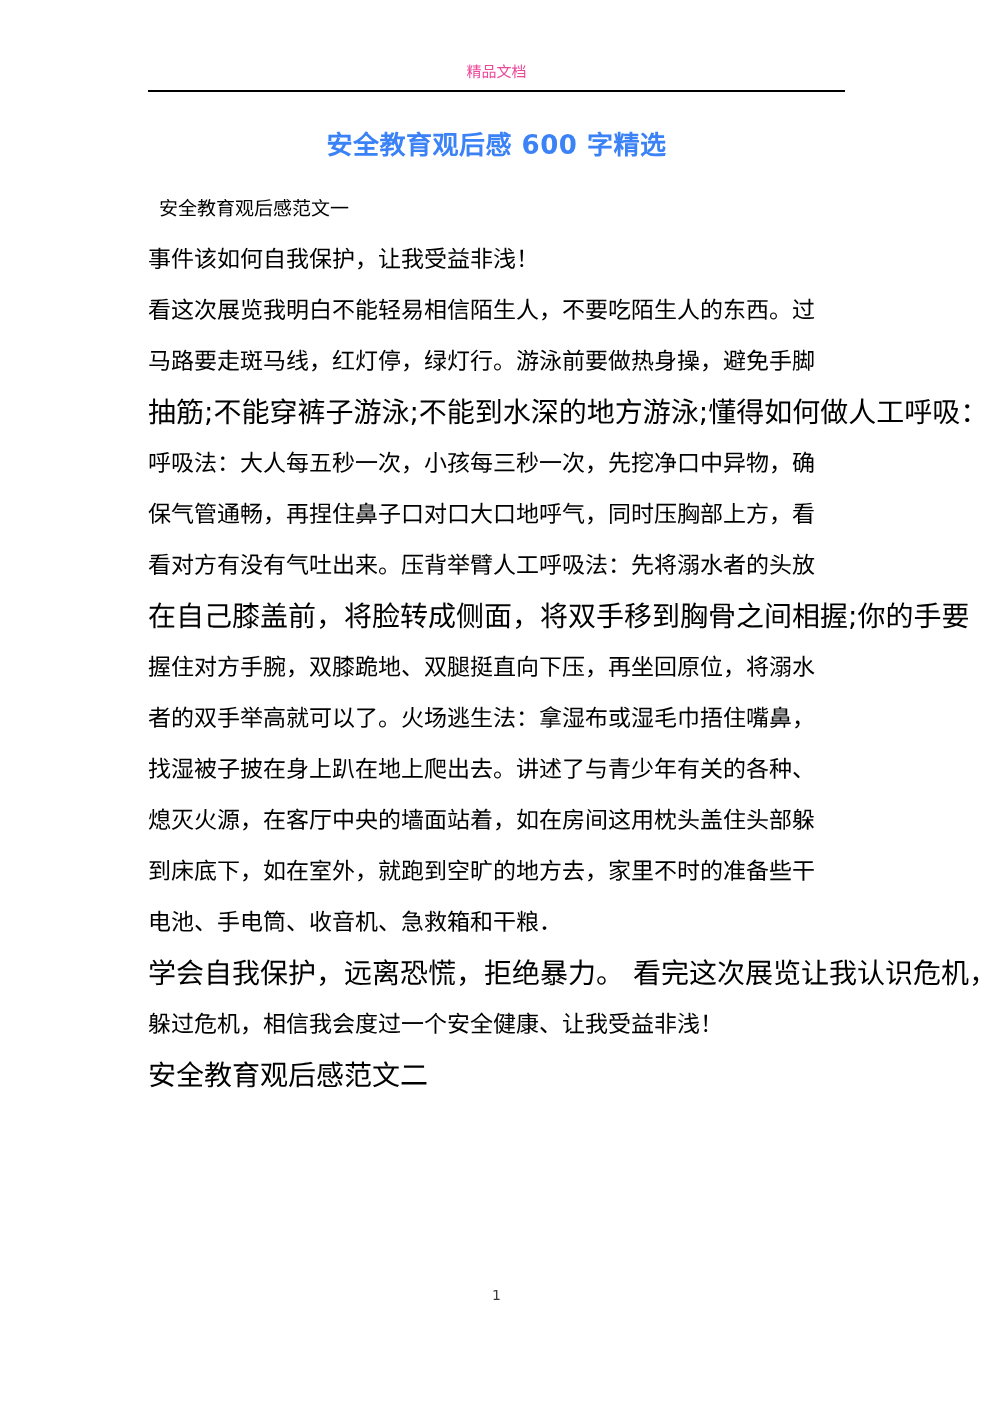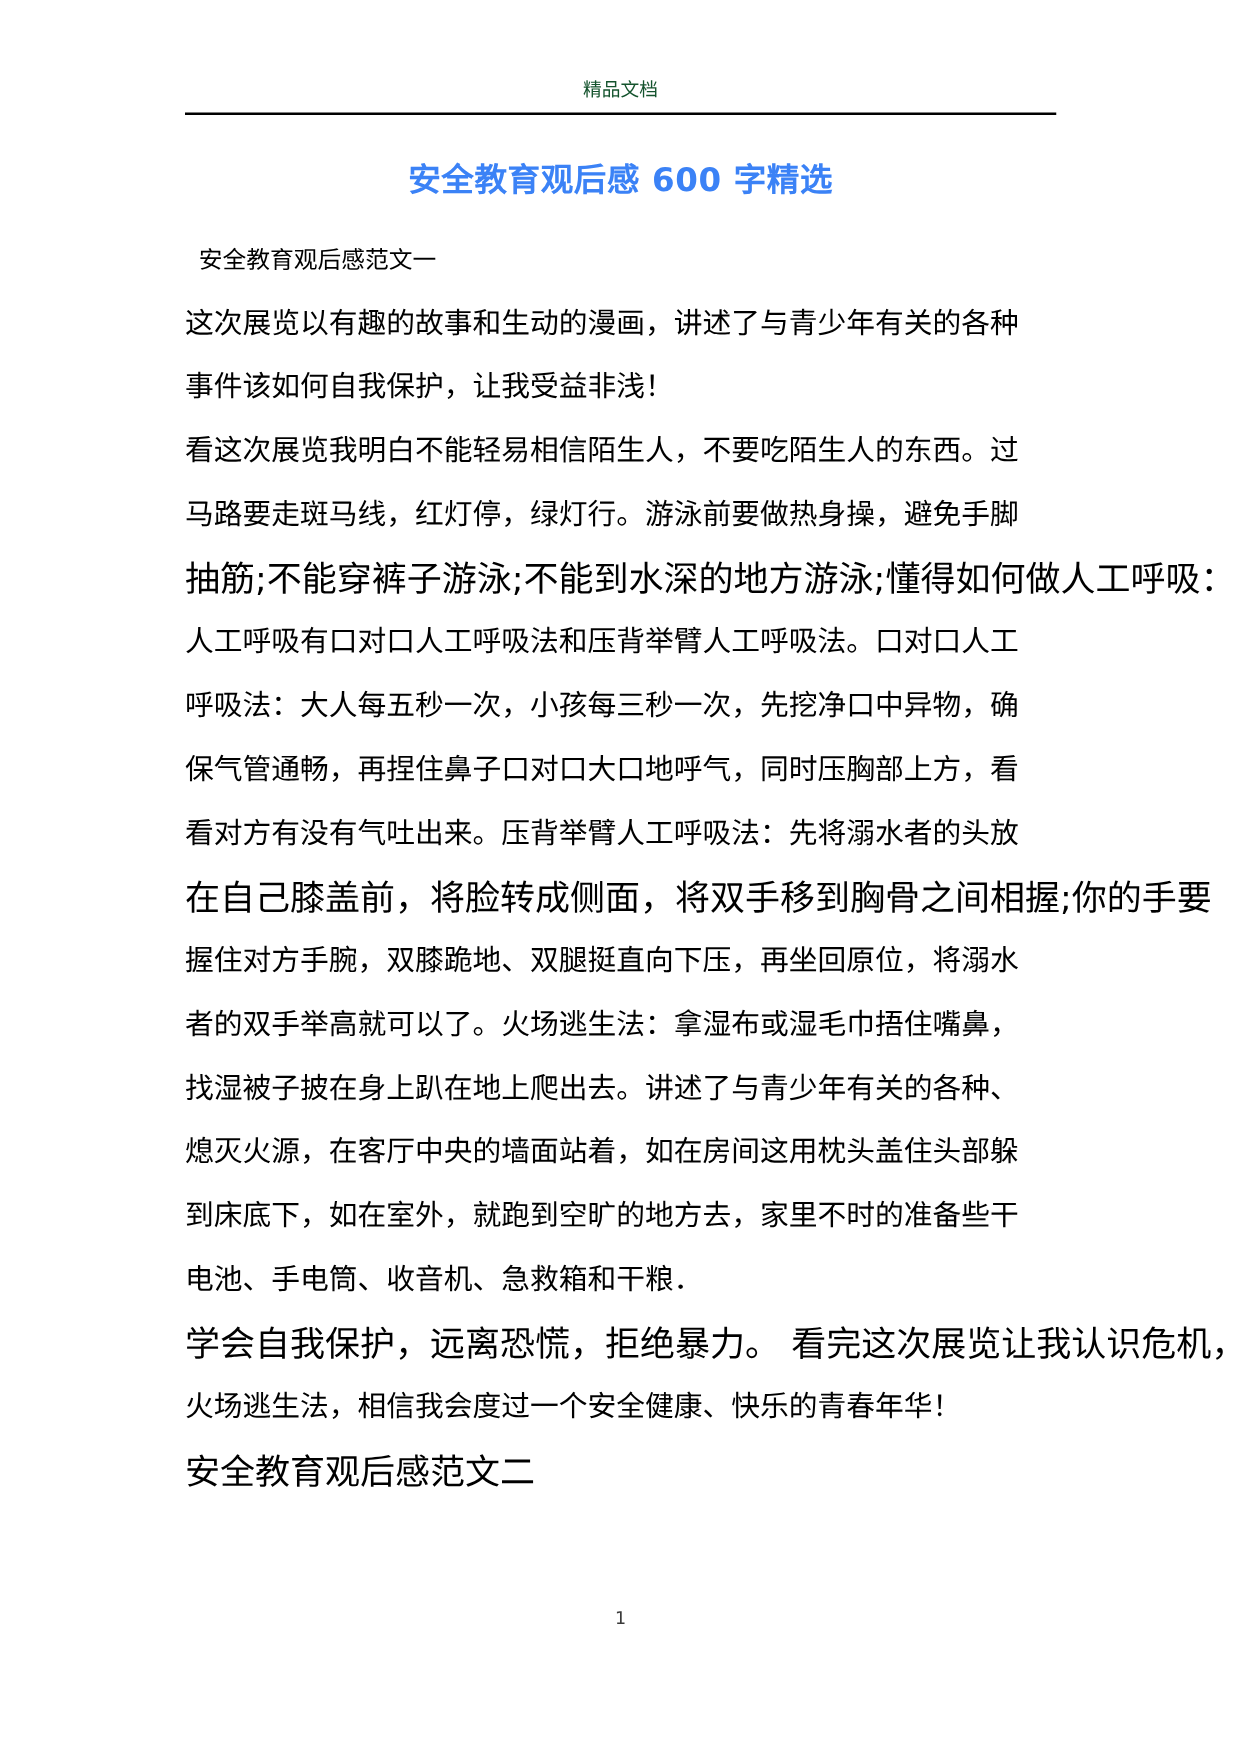--- a/index.html
+++ b/index.html
@@ -26,21 +26,21 @@
     position: absolute;
     left: 0;
     top: 62px;
     width: 993px;
     text-align: center;
   }
   .header-text {
     font-family: "DejaVu Sans", "Liberation Sans", sans-serif;
     font-size: 15px;
     line-height: 20px;
-    color: #14532d;
+    color: #ec4899;
     letter-spacing: 0px;
   }
   .header-rule {
     position: absolute;
     left: 148px;
     top: 90px;
     width: 697px;
     height: 0;
     border-top: 2px solid #000000;
   }
@@ -102,36 +102,34 @@
 
   <div class="header">
     <span class="header-text">精品文档</span>
   </div>
   <div class="header-rule"></div>
 
   <div class="doc-title">安全教育观后感 600 字精选</div>
 
   <div class="body-block">
     <div class="line intro">安全教育观后感范文一</div>
-    <div class="line">这次展览以有趣的故事和生动的漫画，讲述了与青少年有关的各种</div>
     <div class="line">事件该如何自我保护，让我受益非浅！</div>
     <div class="line">看这次展览我明白不能轻易相信陌生人，不要吃陌生人的东西。过</div>
     <div class="line">马路要走斑马线，红灯停，绿灯行。游泳前要做热身操，避免手脚</div>
     <div class="line small-lead">抽筋;不能穿裤子游泳;不能到水深的地方游泳;懂得如何做人工呼吸：</div>
-    <div class="line">人工呼吸有口对口人工呼吸法和压背举臂人工呼吸法。口对口人工</div>
     <div class="line">呼吸法：大人每五秒一次，小孩每三秒一次，先挖净口中异物，确</div>
     <div class="line">保气管通畅，再捏住鼻子口对口大口地呼气，同时压胸部上方，看</div>
     <div class="line">看对方有没有气吐出来。压背举臂人工呼吸法：先将溺水者的头放</div>
     <div class="line small-lead">在自己膝盖前，将脸转成侧面，将双手移到胸骨之间相握;你的手要</div>
     <div class="line">握住对方手腕，双膝跪地、双腿挺直向下压，再坐回原位，将溺水</div>
     <div class="line">者的双手举高就可以了。火场逃生法：拿湿布或湿毛巾捂住嘴鼻，</div>
     <div class="line">找湿被子披在身上趴在地上爬出去。讲述了与青少年有关的各种、</div>
     <div class="line">熄灭火源，在客厅中央的墙面站着，如在房间这用枕头盖住头部躲</div>
     <div class="line">到床底下，如在室外，就跑到空旷的地方去，家里不时的准备些干</div>
     <div class="line">电池、手电筒、收音机、急救箱和干粮．</div>
     <div class="line small-lead">学会自我保护，远离恐慌，拒绝暴力。 看完这次展览让我认识危机，</div>
-    <div class="line">火场逃生法，相信我会度过一个安全健康、快乐的青春年华！</div>
+    <div class="line">躲过危机，相信我会度过一个安全健康、让我受益非浅！</div>
     <div class="line small-lead">安全教育观后感范文二</div>
   </div>
 
   <div class="page-number">1</div>
 
 </div>
 
 </body></html>

